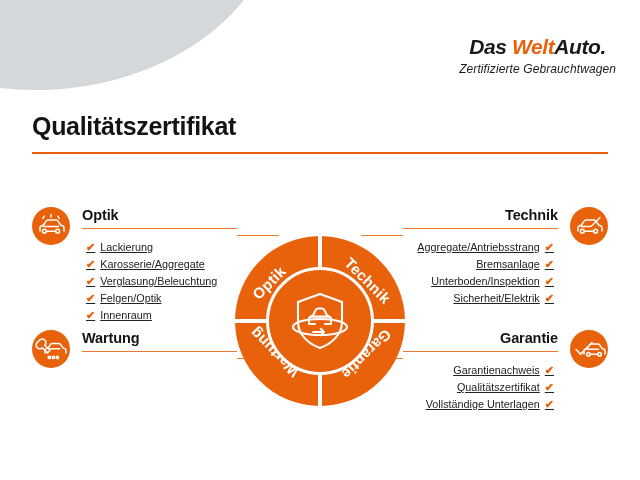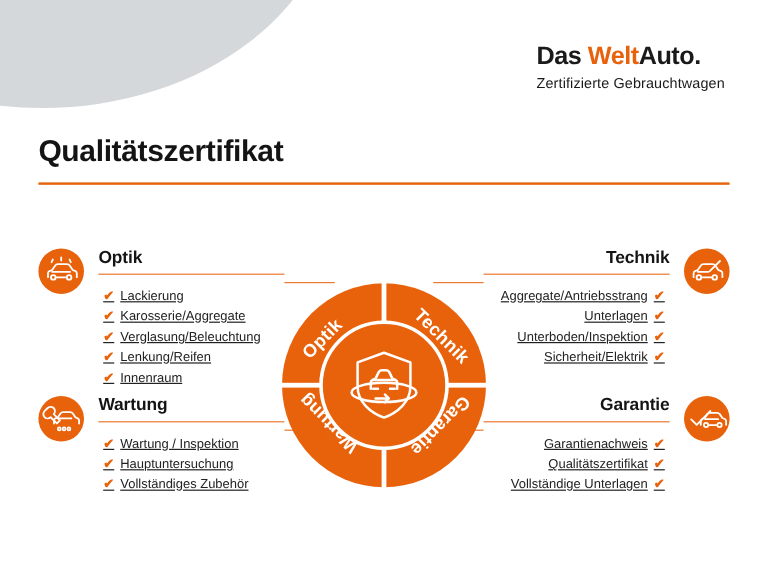--- a/index.html
+++ b/index.html
@@ -15,23 +15,24 @@
   #header{
     position:absolute;left:0;top:0;width:640px;height:100px;
   }
   #header-shape{
     position:absolute;left:-210px;top:-150px;
     width:490px;height:240px;
     background:#d4d8db;
     border-radius:0 0 260px 260px/0 0 200px 200px;
   }
   #brand{
-    position:absolute;right:36px;top:36px;
-    text-align:left;
+    position:absolute;right:24px;top:36px;
+    text-align:center;
     line-height:1;
+    font-style:italic;
   }
   #brand-main{
     font-size:21px;font-weight:bold;color:#1a1a1a;
     letter-spacing:-0.4px;white-space:nowrap;
   }
   #brand-main .welt{color:#e8620c;}
   #brand-sub{
     margin-top:6px;
     font-size:12px;color:#1a1a1a;white-space:nowrap;
     letter-spacing:0.1px;
@@ -204,21 +205,21 @@
     </svg>
   </div>
   <div class="blk-head">
     <div class="blk-title">Optik</div>
     <div class="blk-rule" style="top:21px;"></div>
   </div>
   <ul class="blk-list" style="margin-top:10px;">
     <li><span class="chk">✔</span><span>Lackierung</span></li>
     <li><span class="chk">✔</span><span>Karosserie/Aggregate</span></li>
     <li><span class="chk">✔</span><span>Verglasung/Beleuchtung</span></li>
-    <li><span class="chk">✔</span><span>Lenkung/Reifen</span></li>
+    <li><span class="chk">✔</span><span>Felgen/Optik</span></li>
     <li><span class="chk">✔</span><span>Innenraum</span></li>
   </ul>
 </div>
 
 <div class="block right" id="block-technik">
   <div class="blk-icon">
     <svg width="38" height="38" viewBox="0 0 38 38">
       <g fill="none" stroke="#ffffff" stroke-width="1.5" stroke-linecap="round" stroke-linejoin="round">
         <path d="M8 24 v-3.2 c0-.8 .5-1.5 1.2-1.8 l2.3-1 2.4-3.6 c.5-.8 1.4-1.3 2.3-1.3 h7.6 c1 0 1.9 .5 2.4 1.3 l2.4 3.6 2.3 1 c.7 .3 1.1 1 1.1 1.8 V24"></path>
         <path d="M11.5 19.5 h9"></path>
@@ -228,21 +229,21 @@
         <path d="M21.5 19 L30 10.5"></path>
       </g>
     </svg>
   </div>
   <div class="blk-head">
     <div class="blk-title">Technik</div>
     <div class="blk-rule" style="top:21px;"></div>
   </div>
   <ul class="blk-list" style="margin-top:10px;">
     <li><span>Aggregate/Antriebsstrang</span><span class="chk">✔</span></li>
-    <li><span>Unterlagen</span><span class="chk">✔</span></li>
+    <li><span>Bremsanlage</span><span class="chk">✔</span></li>
     <li><span>Unterboden/Inspektion</span><span class="chk">✔</span></li>
     <li><span>Sicherheit/Elektrik</span><span class="chk">✔</span></li>
   </ul>
 </div>
 
 <div class="block left" id="block-wartung">
   <div class="blk-icon">
     <svg width="38" height="38" viewBox="0 0 38 38">
       <g fill="none" stroke="#ffffff" stroke-width="1.5" stroke-linecap="round" stroke-linejoin="round">
         <path d="M13 23 v-2.6 c0-.8 .5-1.5 1.2-1.8 l2.1-.9 2.1-3.1 c.5-.7 1.3-1.1 2.1-1.1 h6 c.9 0 1.7 .4 2.2 1.1 l2.1 3.1 2 .9 c.7 .3 1.1 1 1.1 1.8 V23"></path>
@@ -251,25 +252,20 @@
         <circle cx="21.4" cy="27.4" r="1.2"></circle>
         <circle cx="25.4" cy="27.4" r="1.2"></circle>
         <path d="M7.5 10.2 c1.5-1.5 3.8-1.6 5.2-.2 1.4 1.4 1.4 3.6 .1 5.1 l5.2 5.2 -2.6 2.6 -5.2-5.2 c-1.5 1.3-3.7 1.3-5.1-.1 -1.4-1.4-1.3-3.7 .2-5.2 z"></path>
       </g>
     </svg>
   </div>
   <div class="blk-head">
     <div class="blk-title">Wartung</div>
     <div class="blk-rule" style="top:21px;"></div>
   </div>
-  <ul class="blk-list" style="margin-top:10px;">
-    <li><span class="chk">✔</span><span>Wartung / Inspektion</span></li>
-    <li><span class="chk">✔</span><span>Hauptuntersuchung</span></li>
-    <li><span class="chk">✔</span><span>Vollständiges Zubehör</span></li>
-  </ul>
 </div>
 
 <div class="block right" id="block-garantie">
   <div class="blk-icon">
     <svg width="38" height="38" viewBox="0 0 38 38">
       <g fill="none" stroke="#ffffff" stroke-width="1.5" stroke-linecap="round" stroke-linejoin="round">
         <path d="M14 24 v-3 c0-.8 .5-1.5 1.2-1.8 l2.1-.9 2.2-3.2 c.5-.7 1.3-1.1 2.1-1.1 h6 c.9 0 1.7 .4 2.2 1.1 l2.2 3.2 2 .9 c.7 .3 1.1 1 1.1 1.8 V24"></path>
         <path d="M17.5 19.2 h11"></path>
         <circle cx="18.4" cy="24.2" r="1.8"></circle>
         <circle cx="29.6" cy="24.2" r="1.8"></circle>

